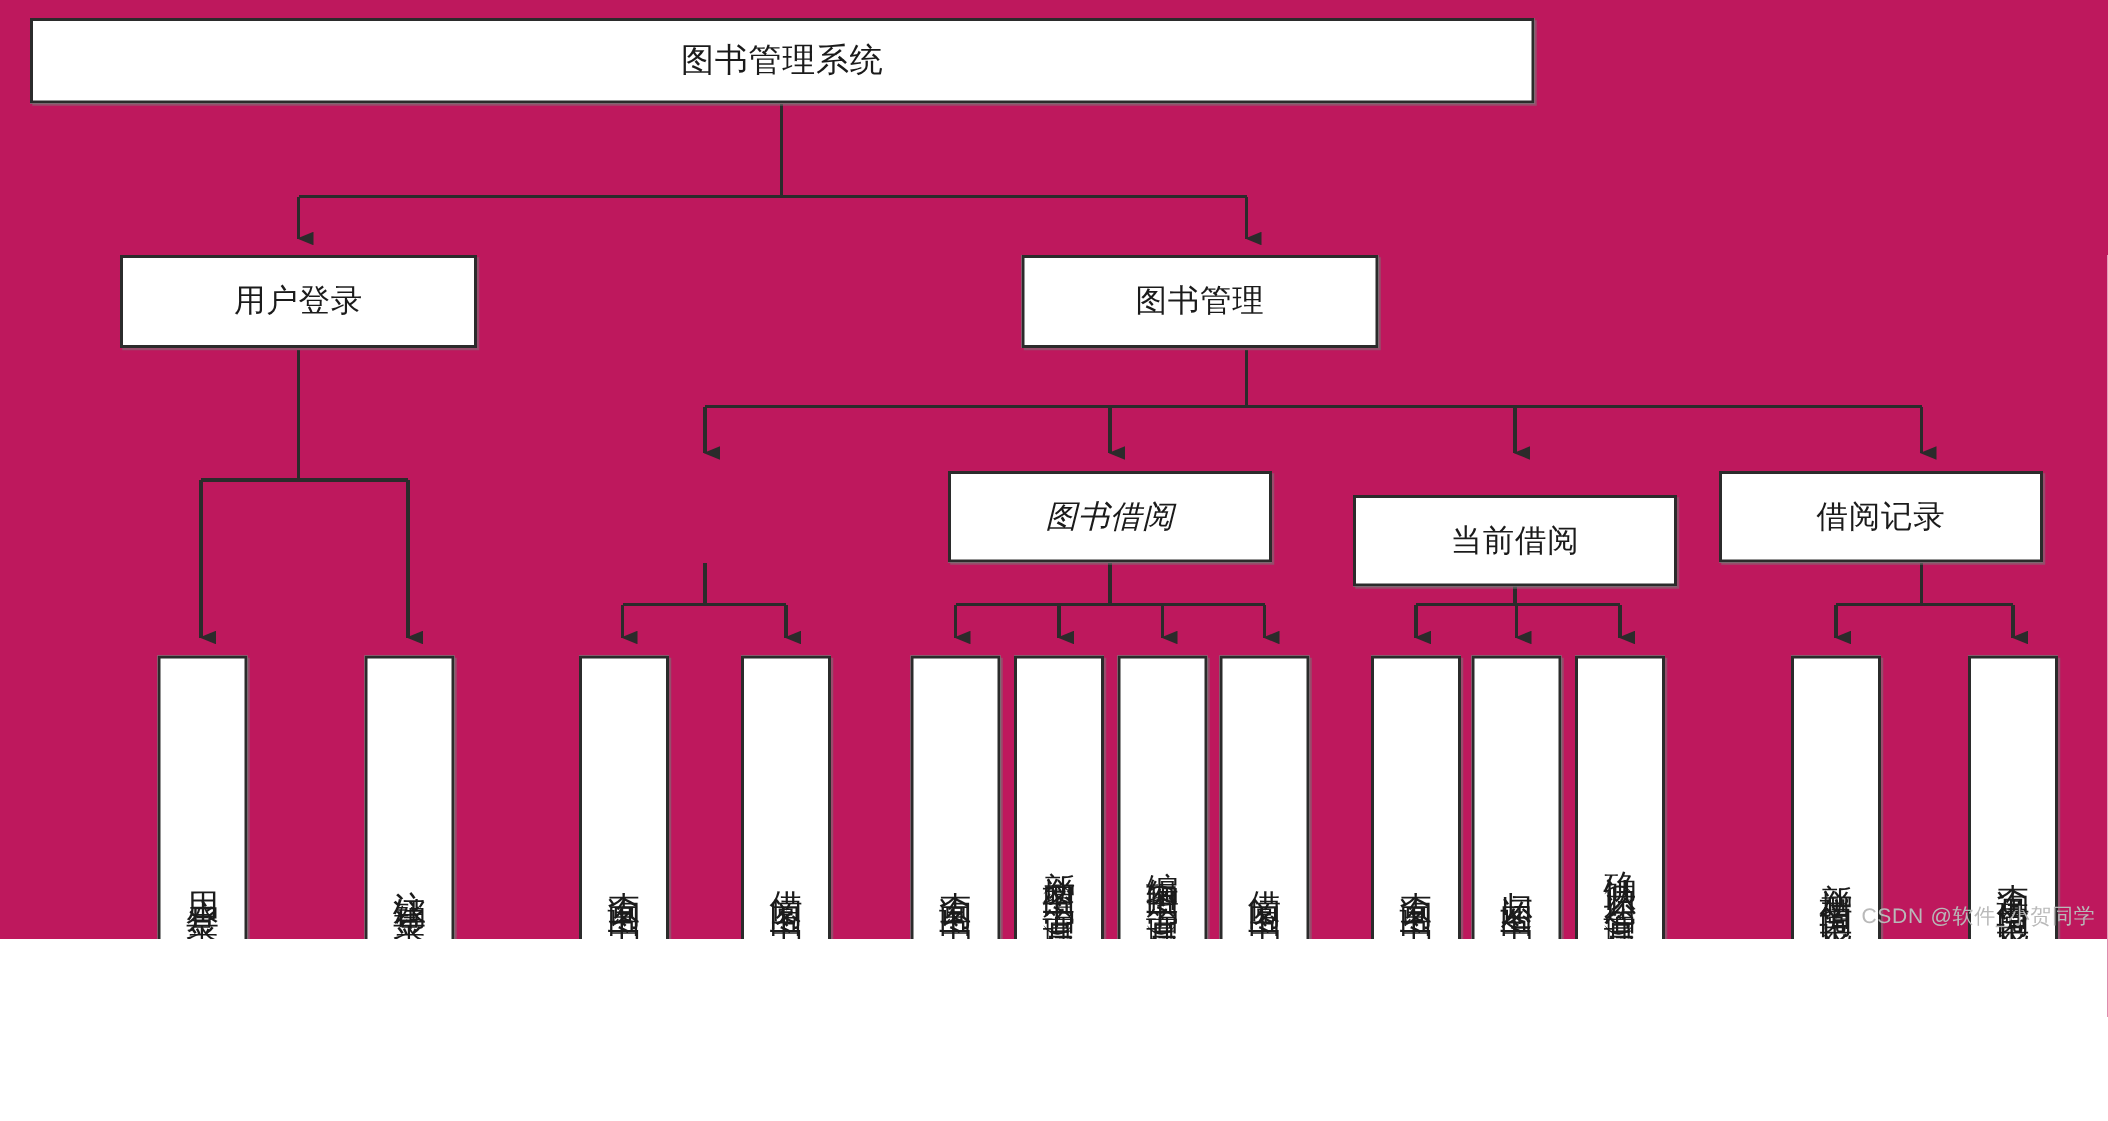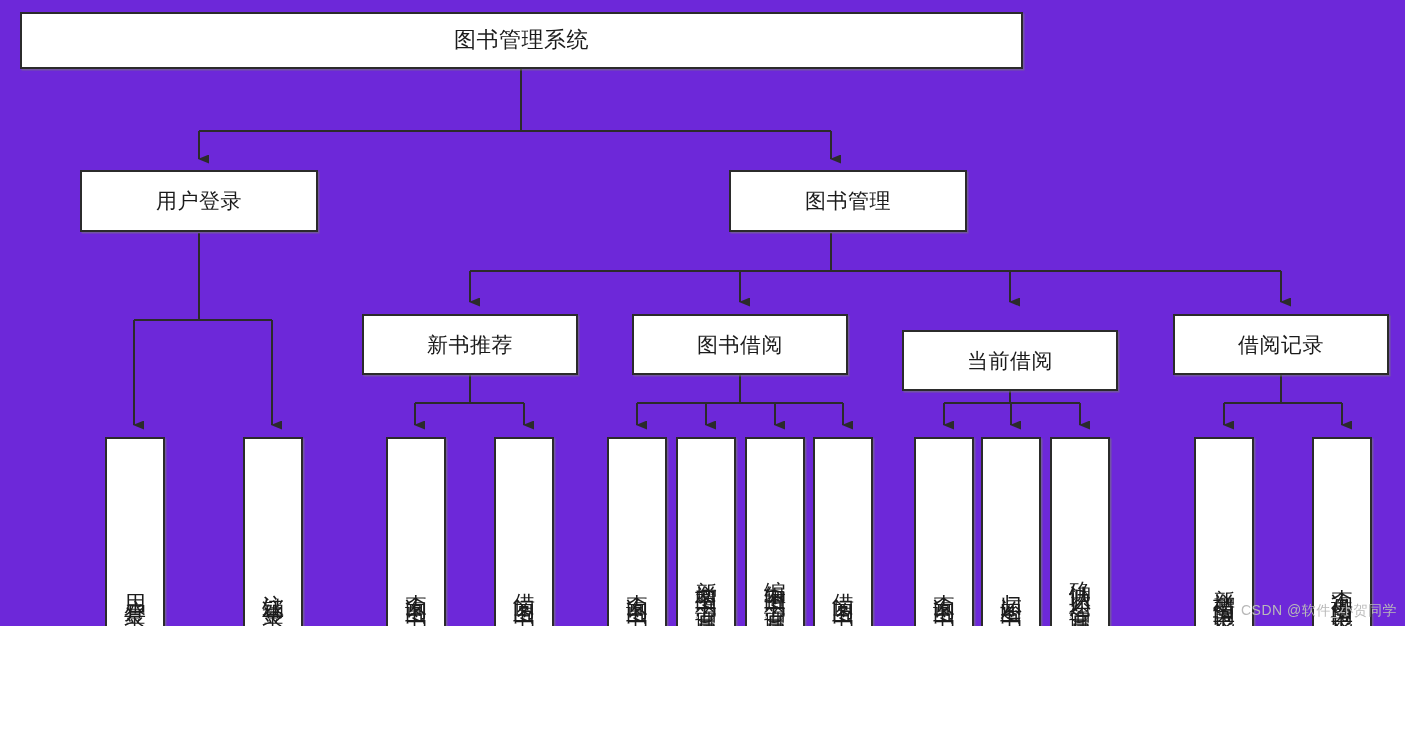--- a/index.html
+++ b/index.html
@@ -8,21 +8,21 @@
     padding: 0;
     background: #ffffff;
   }
   body {
     font-family: "Liberation Sans", "DejaVu Sans", sans-serif;
   }
   #diagram-root {
     position: relative;
     width: 1405px;
     height: 626px;
-    background: #6d28d9;
+    background: #be185d;
     overflow: hidden;
   }
   #connector-layer {
     position: absolute;
     left: 0;
     top: 0;
     width: 1405px;
     height: 747px;
     pointer-events: none;
   }
@@ -131,34 +131,31 @@
     </g>
   </svg>
 
   <div class="node horizontal root" style="left:20px; top:12px; width:1003px; height:57px;">
     <span class="node-label">图书管理系统</span>
   </div>
 
   <div class="node horizontal" style="left:80px; top:170px; width:238px; height:62px;">
     <span class="node-label">用户登录</span>
   </div>
-  <div class="node horizontal" style="left:729px; top:170px; width:238px; height:62px;">
+  <div class="node horizontal" style="left:681px; top:170px; width:238px; height:62px;">
     <span class="node-label">图书管理</span>
   </div>
 
-  <div class="node horizontal" style="left:362px; top:314px; width:216px; height:61px;">
-    <span class="node-label">新书推荐</span>
-  </div>
-  <div class="node horizontal" style="left:632px; top:314px; width:216px; height:61px;">
+  <div class="node horizontal" style="left:632px; top:314px; width:216px; height:61px;font-style:italic;">
     <span class="node-label">图书借阅</span>
   </div>
   <div class="node horizontal" style="left:902px; top:314px; width:216px; height:61px;margin-top:16px;">
     <span class="node-label">当前借阅</span>
   </div>
-  <div class="node horizontal" style="left:1173px; top:314px; width:216px; height:61px;">
+  <div class="node horizontal" style="left:1146px; top:314px; width:216px; height:61px;">
     <span class="node-label">借阅记录</span>
   </div>
 
   <div class="node vertical" style="left:105px; top:437px; width:60px; height:297px;">
     <span class="node-label">用户登录</span>
   </div>
   <div class="node vertical" style="left:243px; top:437px; width:60px; height:297px;">
     <span class="node-label">注销登录</span>
   </div>
 

